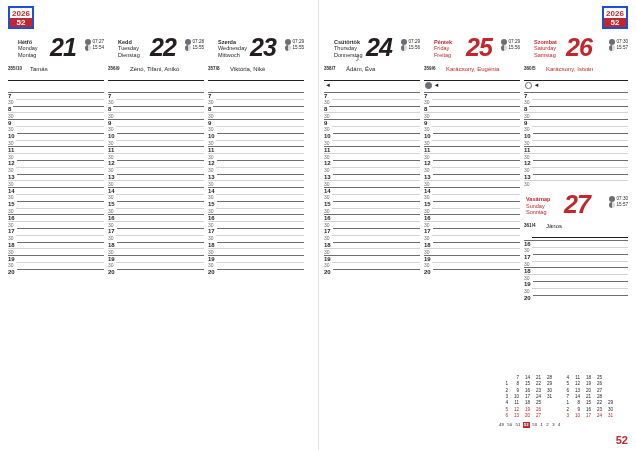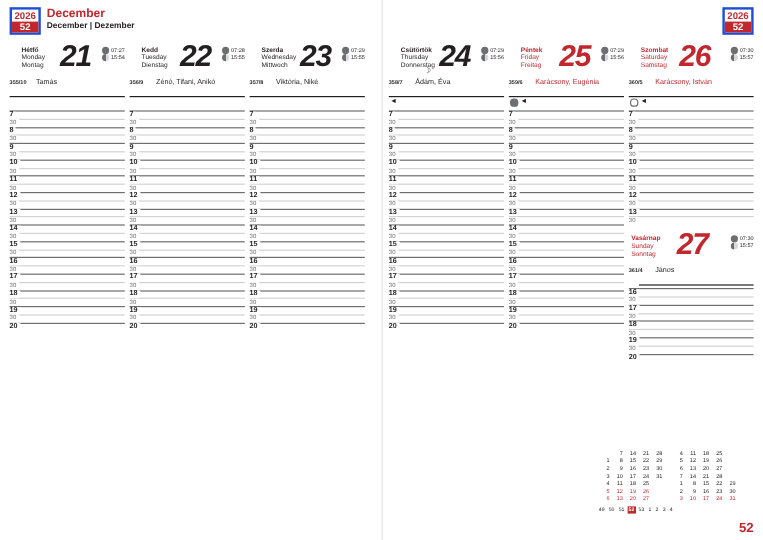--- a/index.html
+++ b/index.html
@@ -83,24 +83,20 @@
 
 <div class="page">
 
   <div class="half left">
 
     <div class="hdr-left">
       <div class="yearbox">
         <div class="y">2026</div>
         <div class="w">52</div>
       </div>
-      <div class="hdr-titles">
-        <div class="t1">December</div>
-        <div class="t2">December | Dezember</div>
-      </div>
     </div>
 
     <div class="daycols">
 
       <div class="col l">
         <div class="dayhead">
           <div class="names">
             <div class="n1">Hétfő</div>
             <div class="n2">Monday</div>
             <div class="n3">Montag</div>

